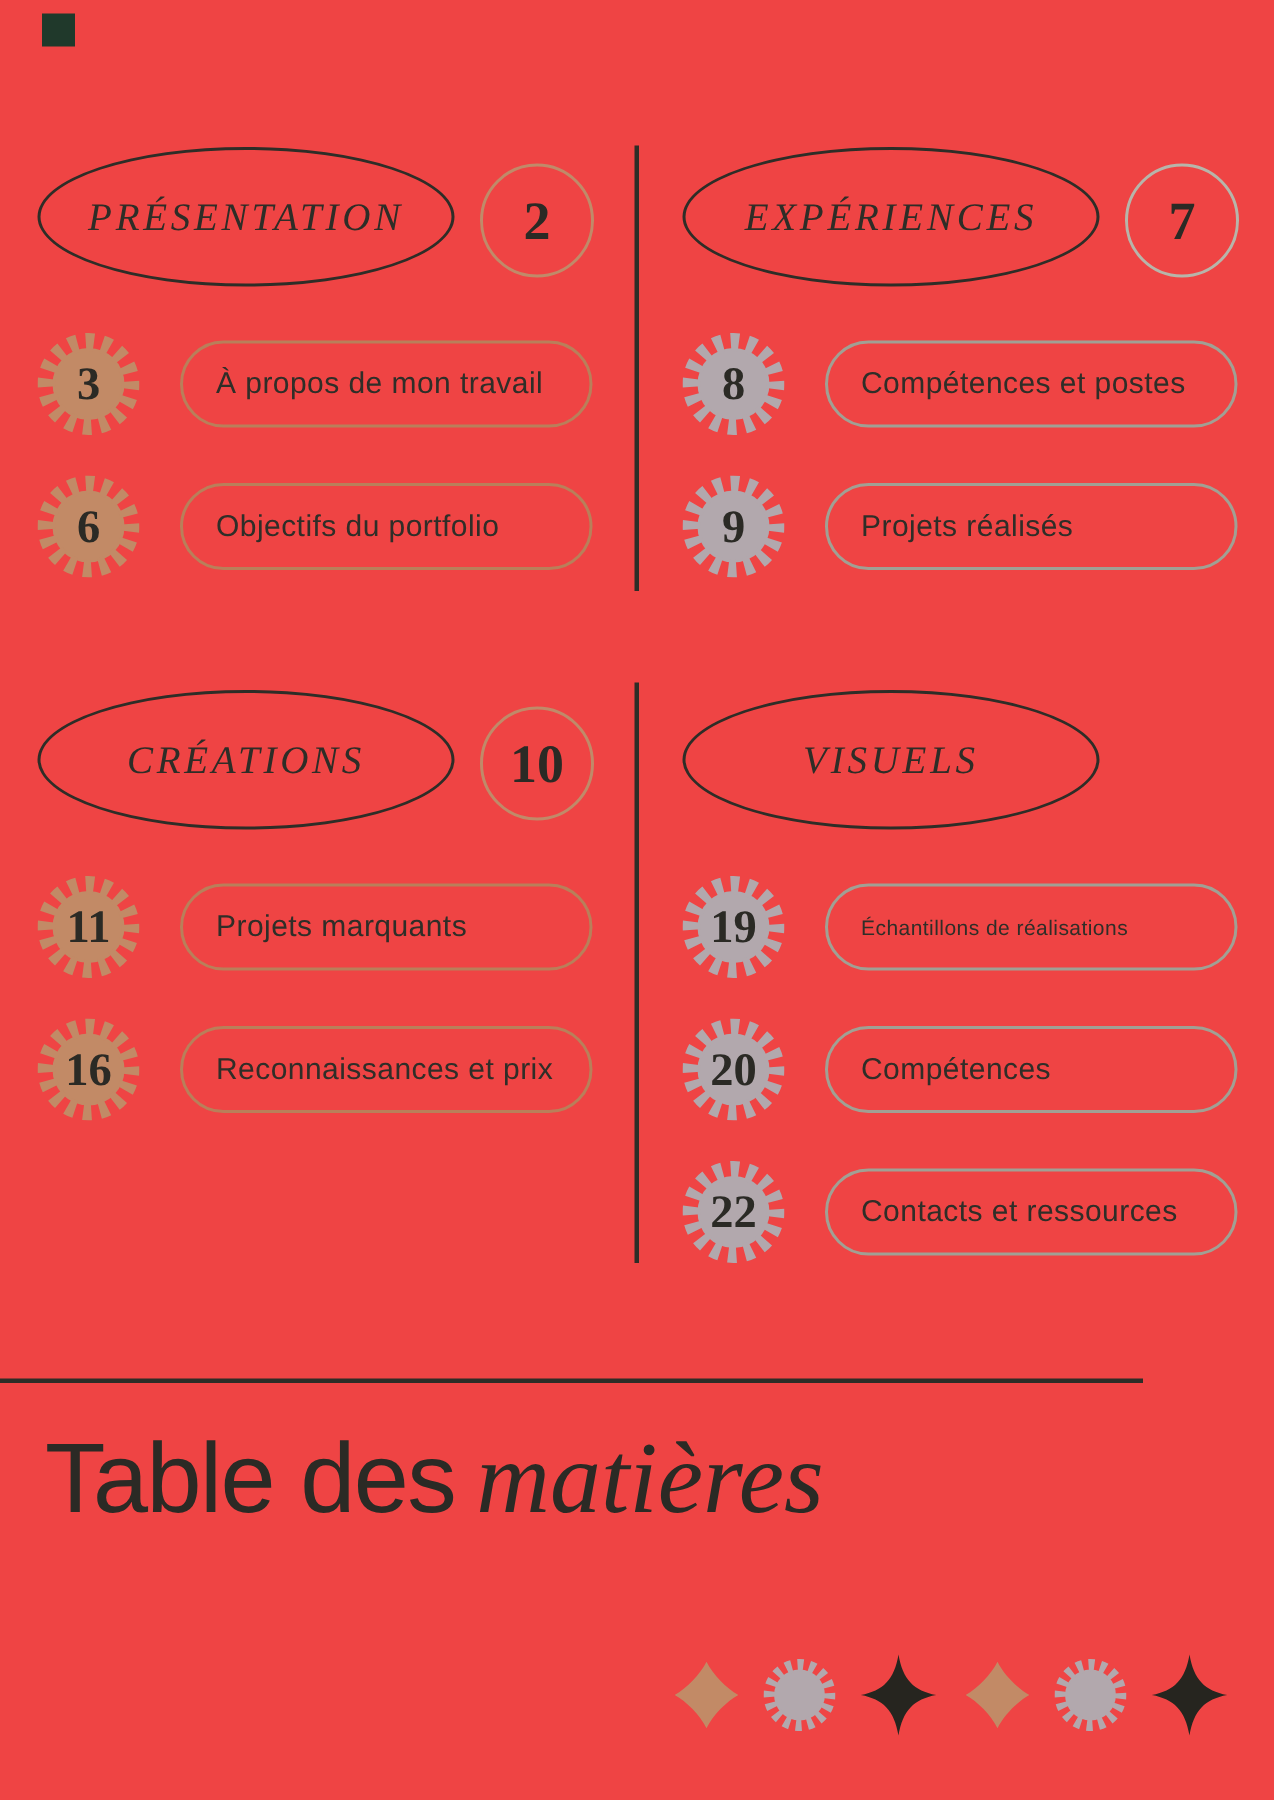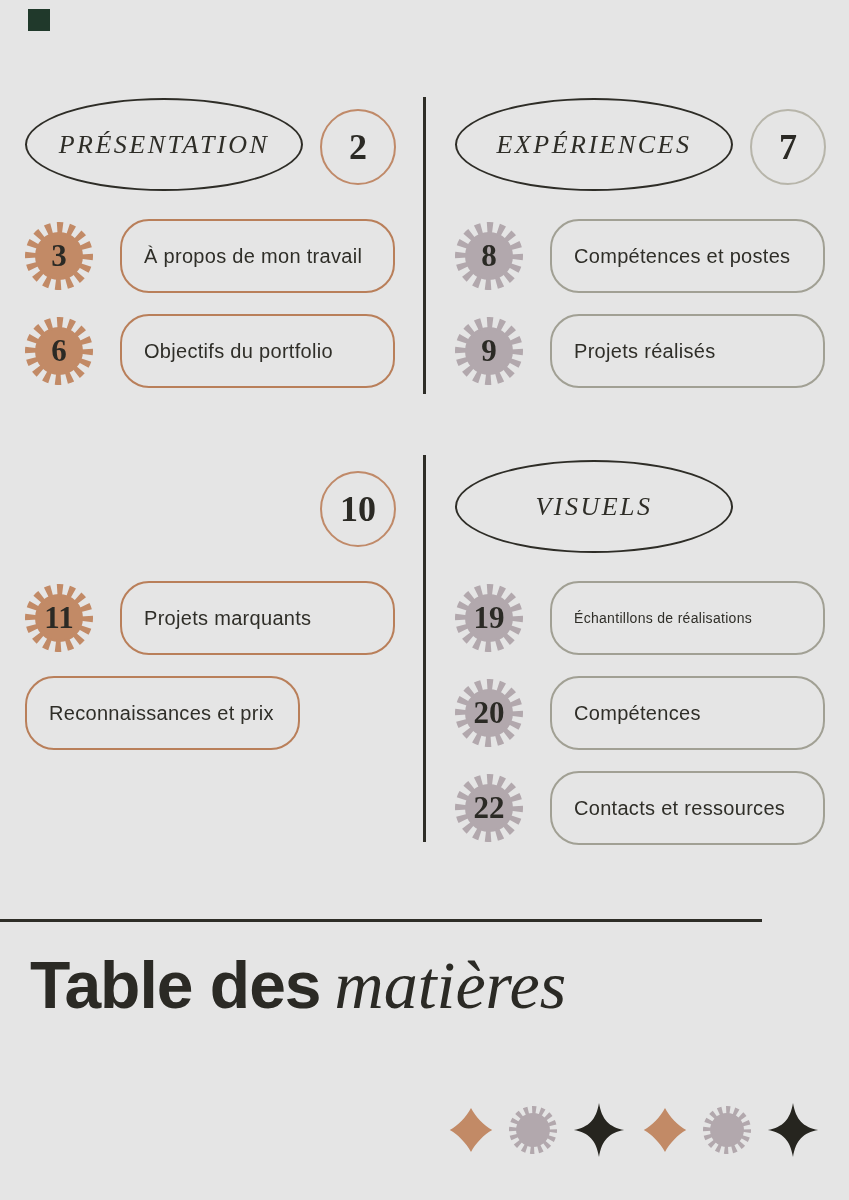--- a/index.html
+++ b/index.html
@@ -1,16 +1,16 @@
 <!DOCTYPE html>
 <html><head>
 <meta charset="utf-8">
 <style>
   html,body{margin:0;padding:0;}
-  .page{position:relative;width:849px;height:1200px;background:#e5e5e5;overflow:hidden;
+  .page{position:relative;width:849px;height:1200px;background:#ef4444;overflow:hidden;
         font-family:"Liberation Sans",sans-serif;}
 
   .logo{position:absolute;left:28px;top:9px;width:22px;height:22px;background:#20392b;}
 
   .section{position:absolute;width:380px;}
   #sec0{left:25px;top:98px;}
   #sec1{left:455px;top:98px;}
   #sec2{left:25px;top:460px;}
   #sec3{left:455px;top:460px;}
 
@@ -30,34 +30,34 @@
   .row{display:flex;align-items:center;gap:27px;height:68px;}
   .gear{position:relative;width:68px;height:68px;flex:0 0 68px;}
   .gear svg{display:block;}
   .sec-terra .gear-body{fill:#c28a66;}
   .sec-terra .gear-teeth{fill:none;stroke:#c28a66;}
   .sec-gray  .gear-body{fill:#b2a8ad;}
   .sec-gray  .gear-teeth{fill:none;stroke:#b2a8ad;}
   .gear .num{position:absolute;inset:0;display:flex;align-items:center;justify-content:center;
         font-family:"Liberation Serif",serif;font-weight:700;font-size:31px;color:#2b2a25;}
 
-  .pill{width:275px;height:74px;border-radius:29px;border:2px solid;display:flex;align-items:center;
+  .pill{width:275px;height:58px;border-radius:29px;border:2px solid;display:flex;align-items:center;
         padding-left:22px;box-sizing:border-box;background:transparent;}
   .sec-terra .pill{border-color:#b97f5a;}
   .sec-gray  .pill{border-color:#a1a094;}
   .pill-label{font-size:20px;color:#2f2e28;letter-spacing:.3px;white-space:nowrap;}
   .pill-label.sm{font-size:14px;}
 
   .vline{position:absolute;left:423px;width:2.5px;background:#2e2d27;}
   #vline-top{top:97px;height:297px;}
   #vline-bottom{top:455px;height:387px;}
   .hrule{position:absolute;left:0;top:919px;width:762px;height:3px;background:#2e2d27;}
 
   .title{position:absolute;left:30px;top:946px;color:#2b2a25;white-space:nowrap;}
-  .t-sans{font-family:"Liberation Sans",sans-serif;font-size:66px;font-weight:700;
+  .t-sans{font-family:"Liberation Sans",sans-serif;font-size:66px;font-weight:400;
         letter-spacing:-1px;margin-right:14px;}
   .t-serif{font-family:"Liberation Serif",serif;font-style:italic;font-size:68px;}
 
   .decor{position:absolute;left:448px;top:1100px;width:372px;height:60px;
         display:flex;align-items:center;justify-content:space-between;}
   .decor svg{display:block;}
 </style>
 </head>
 <body>
 
@@ -130,36 +130,46 @@
         </div>
         <div class="pill">
           <span class="pill-label">Projets réalisés</span>
         </div>
       </div>
     </div>
   </div>
 
   <div class="section sec-terra" id="sec2">
     <div class="header">
+      <div class="oval">
+        <span class="oval-label">CRÉATIONS</span>
+      </div>
       <div class="page-circle">10</div>
     </div>
     <div class="rows">
       <div class="row">
         <div class="gear">
           <svg width="68" height="68" viewBox="0 0 68 68">
             <circle class="gear-body" cx="34" cy="34" r="24"></circle>
             <circle class="gear-teeth" cx="34" cy="34" r="28" stroke-width="12" stroke-dasharray="5.5 5.49" stroke-dashoffset="2"></circle>
           </svg>
           <span class="num">11</span>
         </div>
         <div class="pill">
           <span class="pill-label">Projets marquants</span>
         </div>
       </div>
       <div class="row">
+        <div class="gear">
+          <svg width="68" height="68" viewBox="0 0 68 68">
+            <circle class="gear-body" cx="34" cy="34" r="24"></circle>
+            <circle class="gear-teeth" cx="34" cy="34" r="28" stroke-width="12" stroke-dasharray="5.5 5.49" stroke-dashoffset="2"></circle>
+          </svg>
+          <span class="num">16</span>
+        </div>
         <div class="pill">
           <span class="pill-label">Reconnaissances et prix</span>
         </div>
       </div>
     </div>
   </div>
 
   <div class="section sec-gray" id="sec3">
     <div class="header">
       <div class="oval">

